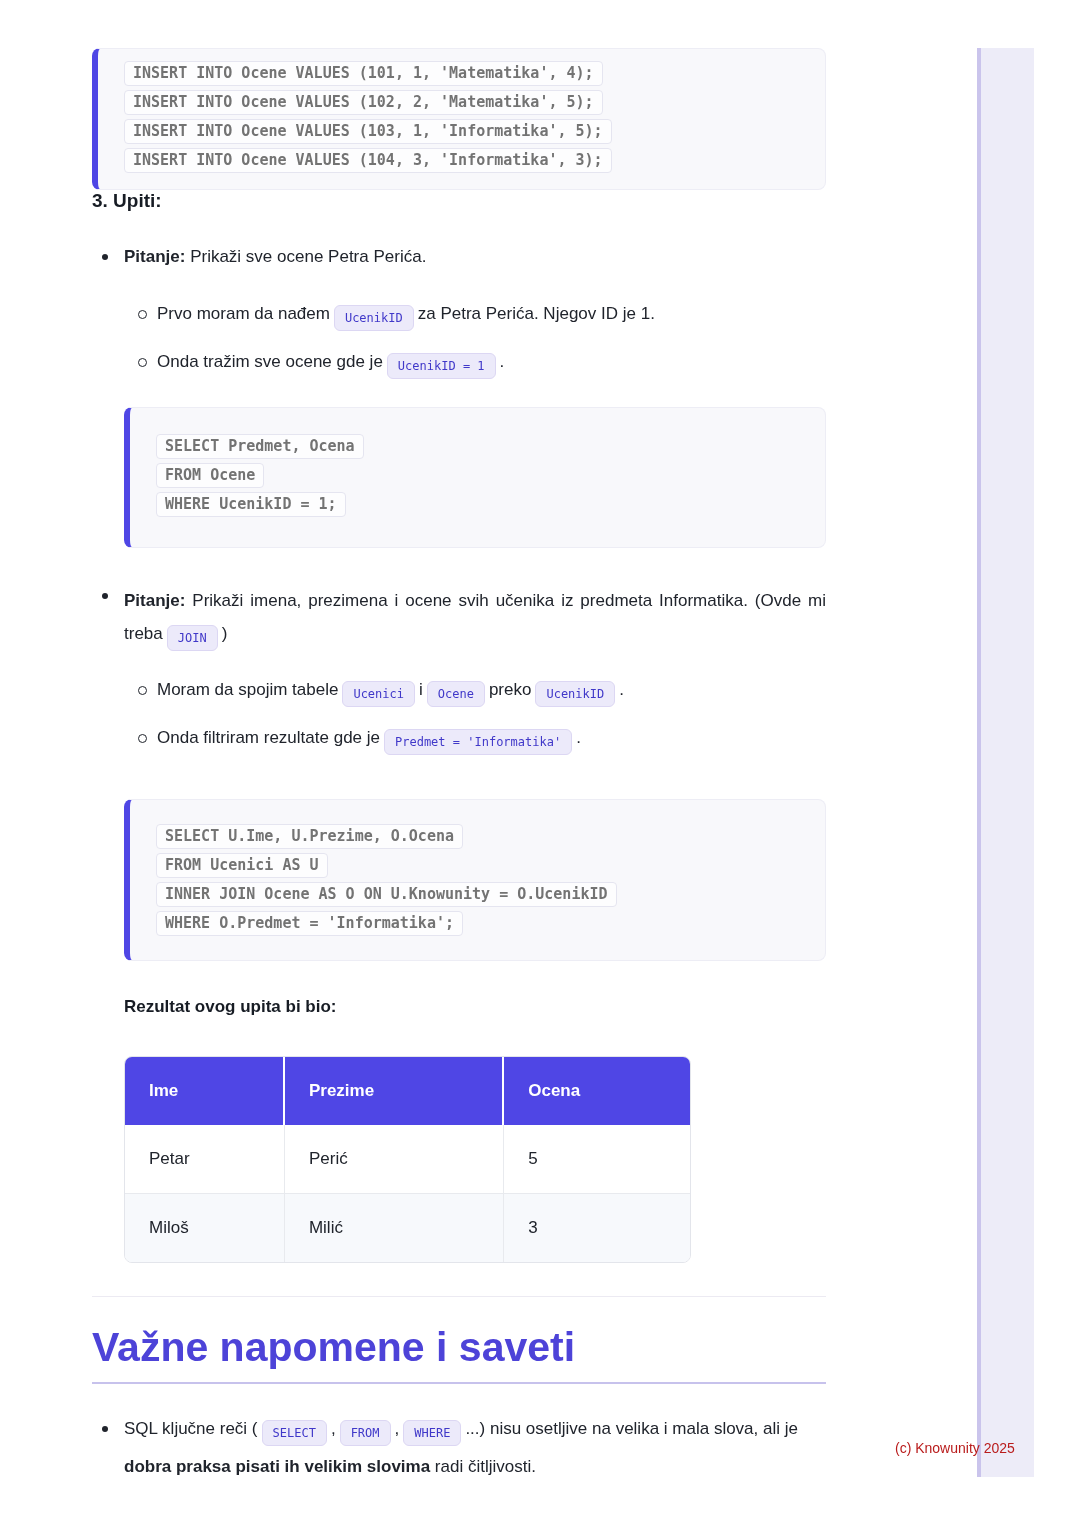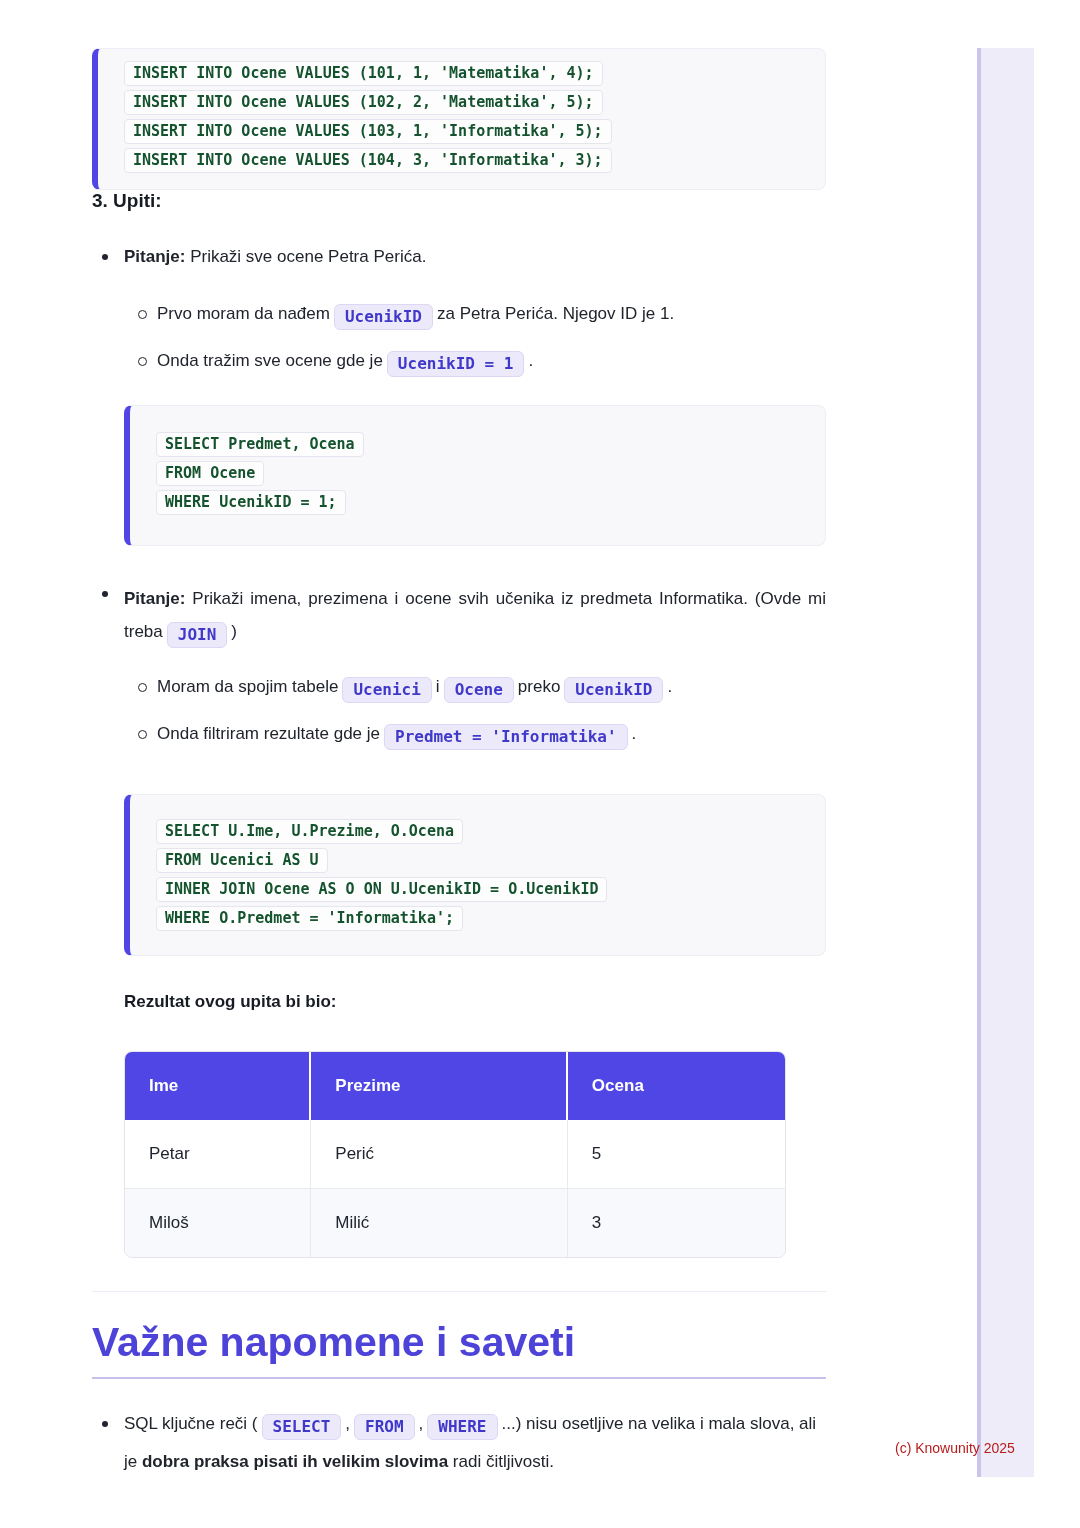--- a/index.html
+++ b/index.html
@@ -7,21 +7,21 @@
     font-family:"Liberation Sans", sans-serif; color:#20242c; position:relative; overflow:hidden; }
 
   .content { position:absolute; left:92px; top:0; width:734px; }
 
   
   .codeblock { background:#f8f8fb; border:1px solid #ededf5; border-left:6px solid #4f46e5;
     border-radius:8px; padding:8px 20px 16px 26px; }
   .codeblock.indented { margin-left:32px; }
   .code-line { display:block; margin-top:4px; }
   .code-pill { display:inline-block; font-family:"DejaVu Sans Mono", monospace; font-weight:bold;
-    font-size:15px; line-height:19px; color:#14532d; background:#fdfdfe;
+    font-size:15px; line-height:19px; color:#737373; background:#fdfdfe;
     border:1px solid #e5e5f0; border-radius:4px; padding:2px 8px; white-space:pre; }
 
   .cb-first { margin-top:48px; }
   .cb-select { margin-top:28px; padding-top:22px; padding-bottom:30px; }
   .cb-join   { margin-top:44px; padding-top:20px; padding-bottom:24px; }
 
   h3.upiti { font-size:19px; font-weight:bold; color:#171c24; }
 
   .bullet-row { display:flex; font-size:17px; line-height:24px; }
   .bullet-marker { flex:0 0 32px; position:relative; }
@@ -29,36 +29,36 @@
     border-radius:50%; background:#20242c; }
   .bullet-text { flex:1; }
   .blabel { font-weight:bold; }
 
   .sub-row { display:flex; margin-left:34px; font-size:17px; line-height:30px; align-items:flex-start; }
   .sub-marker { flex:0 0 31px; position:relative; }
   .sub-marker::after { content:""; position:absolute; left:12px; top:11px; width:7px; height:7px;
     border-radius:50%; border:1.5px solid #20242c; background:transparent; }
   .sub-text { flex:1; }
 
-  .chip { display:inline-block; font-family:"DejaVu Sans Mono", monospace; font-weight:bold;
-    font-size:16px; line-height:18px; color:#4038c9; background:#eceafa;
+  .chip { display:inline-block; font-family:"DejaVu Sans Mono", monospace; font-weight:normal;
+    font-size:12px; line-height:18px; color:#4038c9; background:#eceafa;
     border:1px solid #dcd7f3; border-radius:6px; padding:3px 10px; margin:0 4px;
     vertical-align:-3px; white-space:pre; }
 
   .b1 { margin-top:33px; }
   .s1 { margin-top:30px; }
   .s2 { margin-top:16px; }
   .b2 { margin-top:36px; }
   .b2 .bullet-text { text-align:justify; line-height:33px; }
   .s3 { margin-top:24px; }
   .s4 { margin-top:16px; }
 
   .result-label { margin:36px 0 0 32px; font-size:17px; font-weight:bold; color:#171c24; }
 
-  .table-wrap { margin:39px 0 0 32px; width:662px; border:1px solid #e3e5eb; border-radius:8px;
+  .table-wrap { margin:39px 0 0 32px; width:567px; border:1px solid #e3e5eb; border-radius:8px;
     overflow:hidden; background:#fff; }
   table.result { width:100%; border-collapse:separate; border-spacing:0; font-size:17px; }
   table.result th { background:#4f46e5; color:#ffffff; font-weight:bold; text-align:left;
     padding:24px 12px 24px 24px; border-right:2px solid #ffffff; }
   table.result th:last-child { border-right:none; }
   table.result col.c1 { width:198px; } table.result col.c2 { width:273px; } table.result col.c3 { width:231px; }
   table.result td { padding:24px 12px 24px 24px; border-right:1px solid #e8eaee; color:#20242c; }
   table.result td:last-child { border-right:none; }
   table.result tr.r2 td { border-top:1px solid #e8eaee; background:#f7f9fc; }
 
@@ -121,21 +121,21 @@
   </div>
 
   <div class="sub-row s4">
     <span class="sub-marker"></span>
     <span class="sub-text"><span>Onda filtriram rezultate gde je</span><span class="chip">Predmet = 'Informatika'</span><span>.</span></span>
   </div>
 
   <div class="codeblock indented cb-join">
     <span class="code-line"><span class="code-pill">SELECT U.Ime, U.Prezime, O.Ocena</span></span>
     <span class="code-line"><span class="code-pill">FROM Ucenici AS U</span></span>
-    <span class="code-line"><span class="code-pill">INNER JOIN Ocene AS O ON U.UcenikID = O.UcenikID</span></span>
+    <span class="code-line"><span class="code-pill">INNER JOIN Ocene AS O ON U.Knowunity = O.UcenikID</span></span>
     <span class="code-line"><span class="code-pill">WHERE O.Predmet = 'Informatika';</span></span>
   </div>
 
   <p class="result-label">Rezultat ovog upita bi bio:</p>
 
   <div class="table-wrap">
     <table class="result">
       <colgroup>
           <col class="c1">
           <col class="c2">

